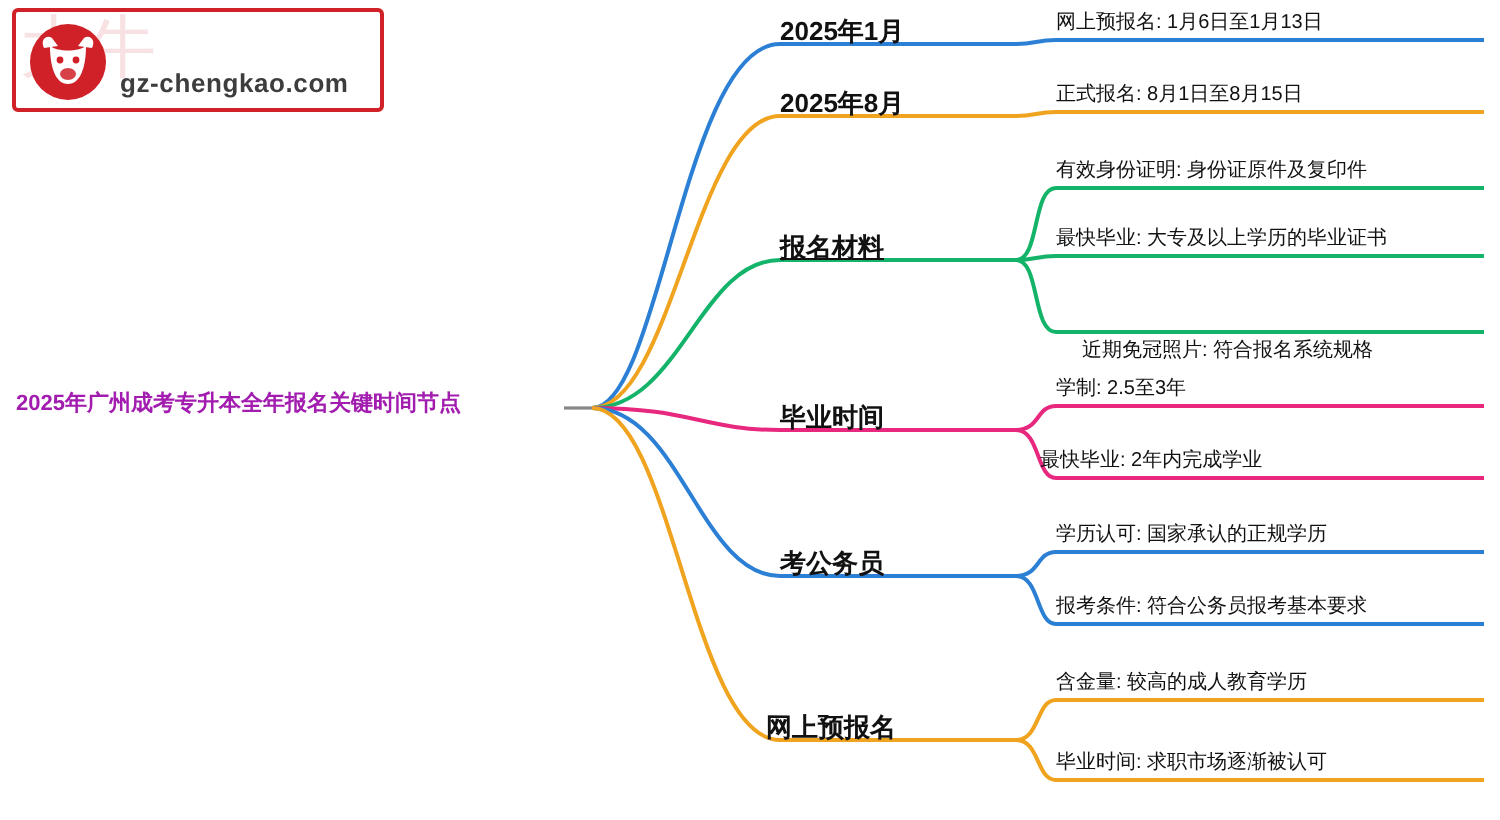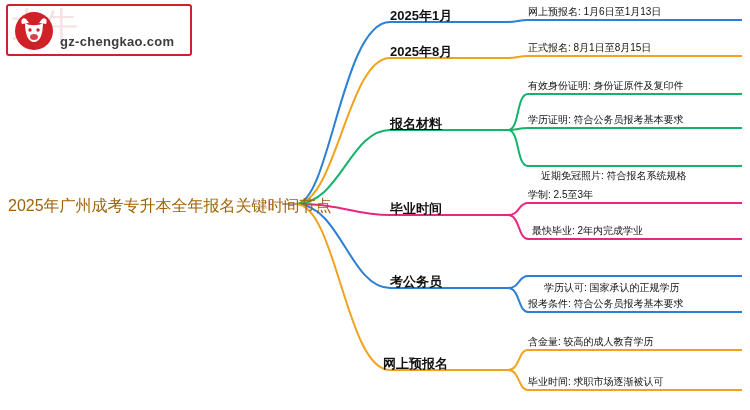--- a/index.html
+++ b/index.html
@@ -10,23 +10,23 @@
   }
   #mindmap-svg{position:absolute;left:0;top:0;width:750px;height:410px;}
   .node-label{
     position:absolute;
     font-size:12.5px;
     color:#1a1a1a;
     white-space:nowrap;
     line-height:1.2;
   }
   .root-label{
-    font-size:16px;
-    font-weight:normal;
-    color:#a16207;
+    font-size:11px;
+    font-weight:bold;
+    color:#a21caf;
   }
   .branch-label{
     font-size:13px;
     font-weight:bold;
     color:#111;
     text-align:right;
   }
   .leaf-label{
     font-size:10px;
     color:#111;
@@ -121,20 +121,20 @@
 <div class="node-label branch-label" style="left:390px;top:8px;">2025年1月</div>
 <div class="node-label branch-label" style="left:390px;top:44px;">2025年8月</div>
 <div class="node-label branch-label" style="left:390px;top:116px;text-decoration:underline;">报名材料</div>
 <div class="node-label branch-label" style="left:390px;top:201px;">毕业时间</div>
 <div class="node-label branch-label" style="left:390px;top:274px;">考公务员</div>
 <div class="node-label branch-label" style="left:383px;top:356px;">网上预报名</div>
 
 <div class="node-label leaf-label" style="left:528px;top:6px;">网上预报名: 1月6日至1月13日</div>
 <div class="node-label leaf-label" style="left:528px;top:42px;">正式报名: 8月1日至8月15日</div>
 <div class="node-label leaf-label" style="left:528px;top:80px;">有效身份证明: 身份证原件及复印件</div>
-<div class="node-label leaf-label" style="left:528px;top:114px;">学历证明: 符合公务员报考基本要求</div>
+<div class="node-label leaf-label" style="left:528px;top:114px;">最快毕业: 大专及以上学历的毕业证书</div>
 <div class="node-label leaf-label" style="left:541px;top:152px;margin-top:18px;">近期免冠照片: 符合报名系统规格</div>
 <div class="node-label leaf-label" style="left:528px;top:189px;">学制: 2.5至3年</div>
-<div class="node-label leaf-label" style="left:520px;top:225px;padding-left:12px;">最快毕业: 2年内完成学业</div>
-<div class="node-label leaf-label" style="left:544px;top:262px;margin-top:20px;">学历认可: 国家承认的正规学历</div>
+<div class="node-label leaf-label" style="left:520px;top:225px;">最快毕业: 2年内完成学业</div>
+<div class="node-label leaf-label" style="left:528px;top:262px;">学历认可: 国家承认的正规学历</div>
 <div class="node-label leaf-label" style="left:528px;top:298px;">报考条件: 符合公务员报考基本要求</div>
 <div class="node-label leaf-label" style="left:528px;top:336px;">含金量: 较高的成人教育学历</div>
 <div class="node-label leaf-label" style="left:528px;top:376px;">毕业时间: 求职市场逐渐被认可</div>
 
 </body></html>

